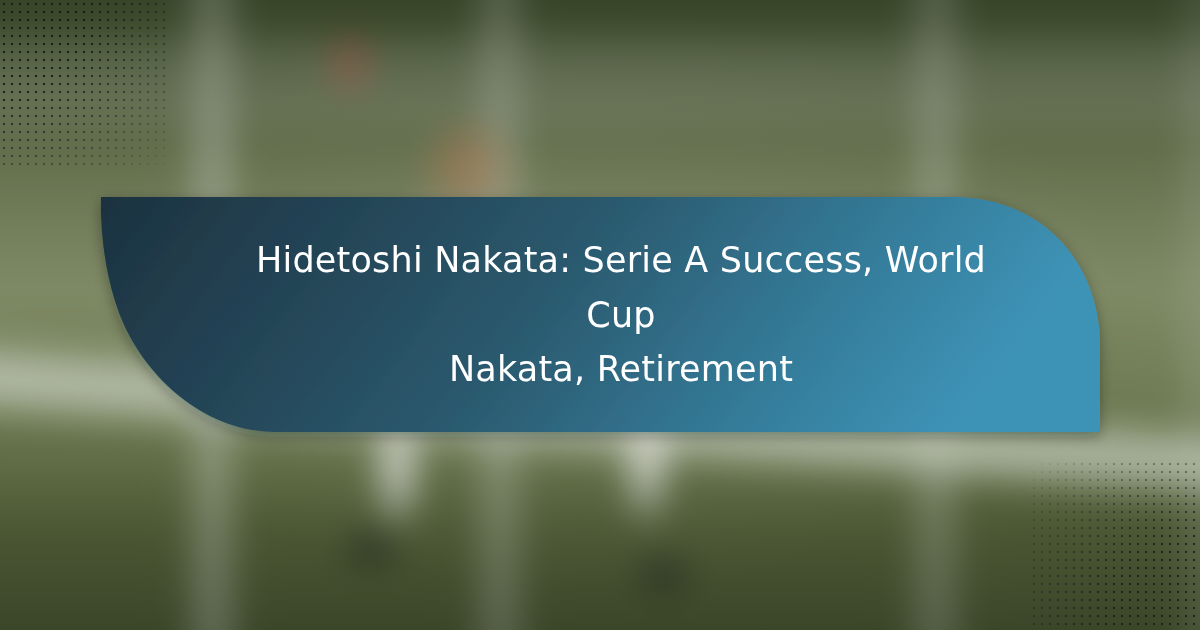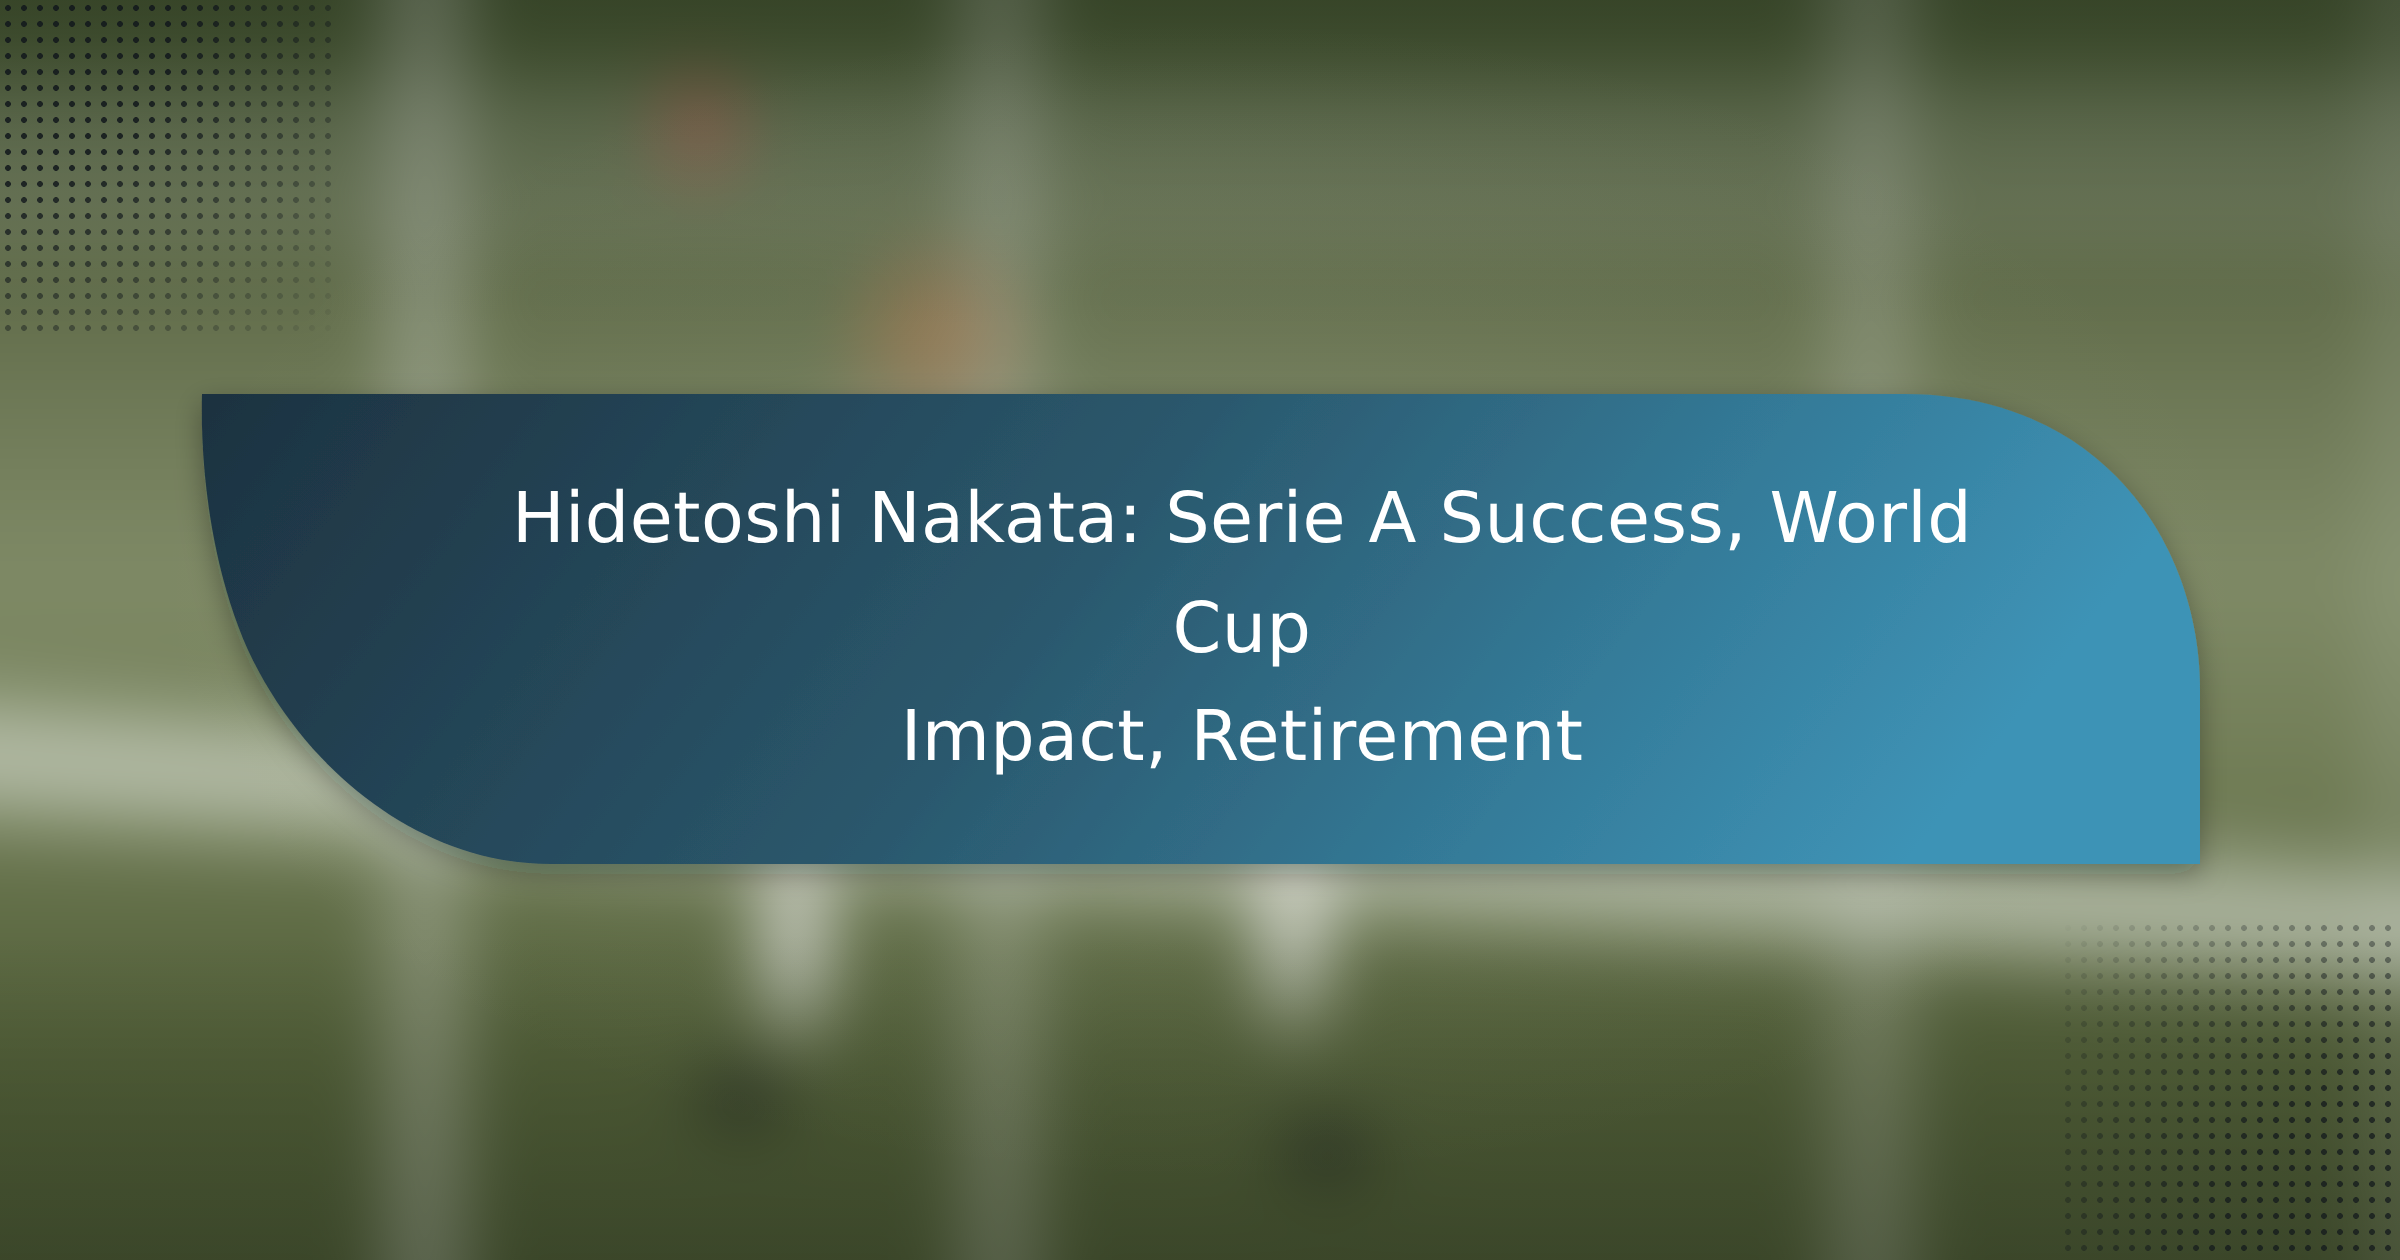--- a/index.html
+++ b/index.html
@@ -192,18 +192,18 @@
                L 1010,247
                L 185,247
                C 120,247 62,200 34,140
                C 16,100 10,50 11,12
                Z" fill="url(#bannerGrad)"></path>
     </svg>
 
     <div class="banner-text">
       <h1 class="banner-title">
         <span class="ln">Hidetoshi Nakata: Serie A Success, World Cup</span>
-        <span class="ln">Impact, Retirement</span>
+        <span class="ln">Nakata, Retirement</span>
       </h1>
     </div>
   </div>
 
 </div>
 
 </body></html>

